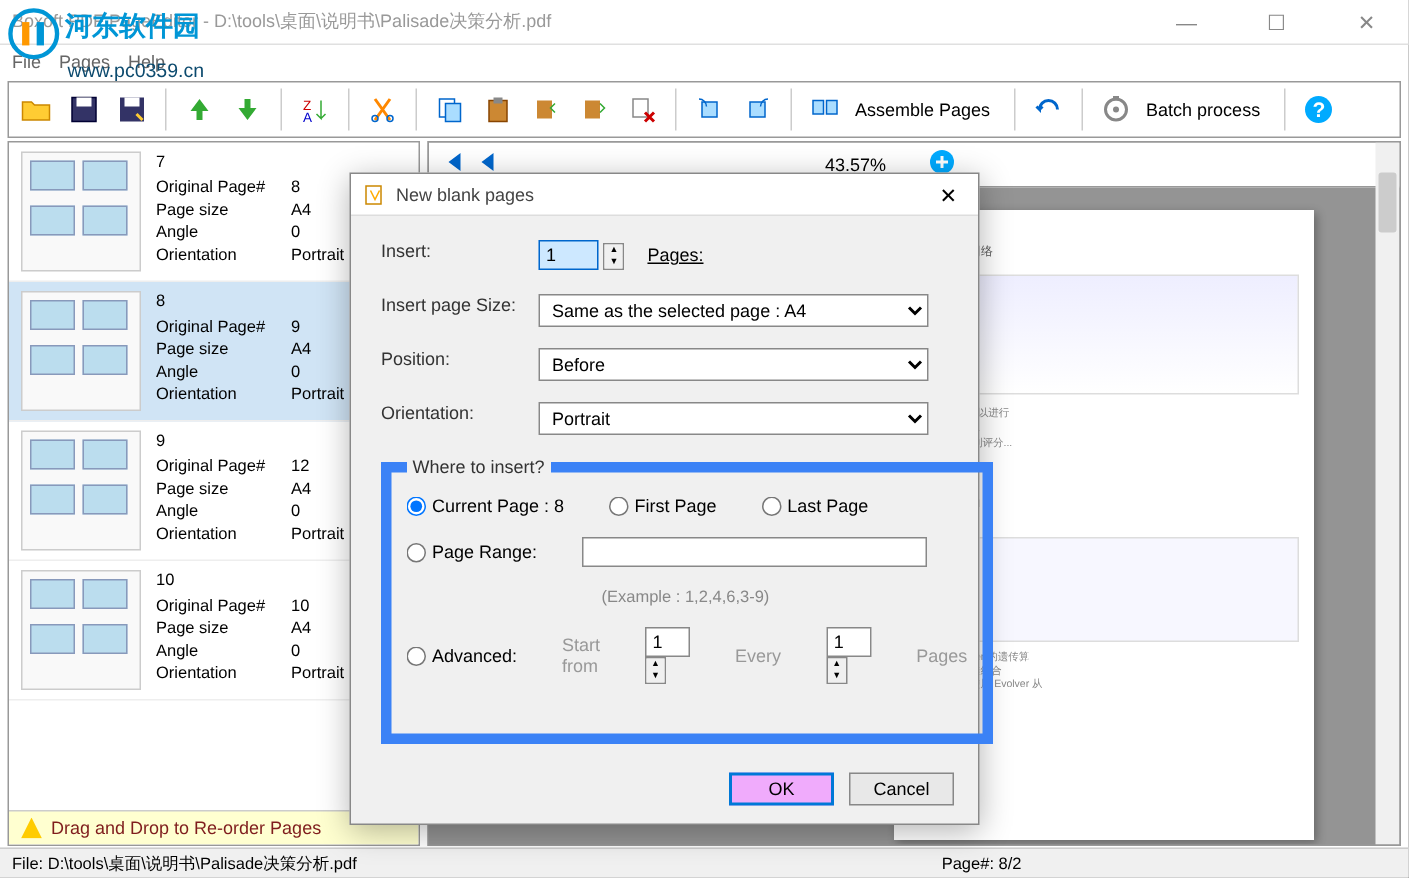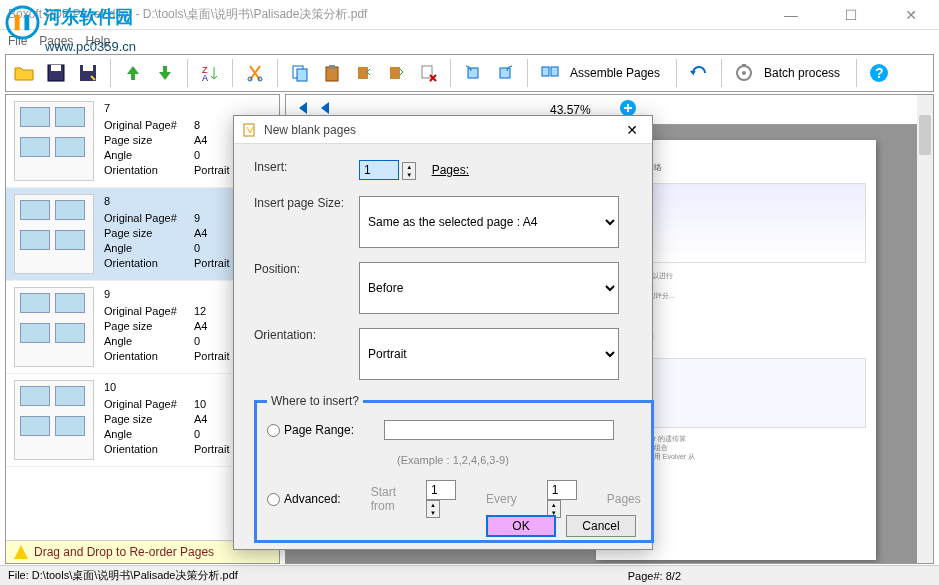--- a/index.html
+++ b/index.html
@@ -56,22 +56,22 @@
 .dialog .dtitle .dicon { width: 16px; height: 16px; margin-right: 6px; }
 .dialog .dclose { cursor: pointer; font-size: 14px; padding: 0 6px; }
 .dialog .dbody { padding: 16px 20px; }
 .dialog .drow { display: flex; align-items: flex-start; margin-bottom: 14px; min-height: 22px; }
 .dialog .drow .dlbl { width: 105px; color: #333; }
 .dialog .drow .dctrl { flex: 1; }
 .dialog input[type="text"] { border: 1px solid #888; padding: 2px 4px; font-size: 12px; }
 .dialog .spinner { width: 40px; border: 1px solid #7a9; background: #fff; padding: 2px 4px; display: inline-block; }
 .dialog .spinbtns { display: inline-flex; flex-direction: column; border: 1px solid #888; vertical-align: middle; }
 .dialog .spinbtns span { font-size: 6px; padding: 0 3px; line-height: 8px; background: #f0f0f0; cursor: pointer; }
-.dialog select { width: 260px; border: 1px solid #888; padding: 17px 4px; background: #fff; font-size: 12px; }
-.dialog fieldset { border: 3px solid #3b82f6; padding: 12px 10px 8px; margin-top: 8px; }
+.dialog select { width: 260px; border: 1px solid #888; padding: 2px 4px; background: #fff; font-size: 12px; }
+.dialog fieldset { border: 7px solid #3b82f6; padding: 12px 10px 19px; margin-top: 8px; }
 .dialog legend { padding: 0 4px; color: #333; }
 .dialog .radiorow { display: flex; align-items: center; gap: 30px; margin-bottom: 14px; }
 .dialog .radioitem { display: flex; align-items: center; gap: 4px; }
 .dialog input[type="radio"] { width: 13px; height: 13px; }
 .dialog .example { color: #888; font-size: 11px; margin-left: 20px; }
 .dialog .dbuttons { position: absolute; bottom: 12px; right: 16px; display: flex; gap: 10px; }
 .dialog .dbtn { width: 70px; height: 22px; border: 1px solid #888; background: #e8e8e8; cursor: pointer; font-size: 12px; }
 .dialog .dbtn.primary { background: #f0abfc; border: 2px solid #0078d7; margin-left: 30px; }
 .dialog .disabled { color: #999; }
 </style>
@@ -413,20 +413,34 @@
     </div>
     <div class="drow">
       <span class="dlbl">Orientation:</span>
       <select><option>Portrait</option></select>
     </div>
 
     <fieldset>
       <legend>Where to insert?</legend>
       <div class="radiorow">
         <label class="radioitem">
+            <input type="radio" name="where" checked="" style="">
+            <span>Current Page : 8</span>
+          </label>
+        <label class="radioitem">
+            <input type="radio" name="where" style="">
+            <span>First Page</span>
+          </label>
+        <label class="radioitem">
+            <input type="radio" name="where" style="">
+            <span>Last Page</span>
+          </label>
+      </div>
+      <div class="radiorow">
+        <label class="radioitem">
             <input type="radio" name="where" style="">
             <span>Page Range:</span>
           </label>
         <input type="text" style="width: 230px;">
       </div>
       <div class="example" style="margin-left:130px;margin-bottom:14px">(Example : 1,2,4,6,3-9)</div>
       <div class="radiorow">
         <label class="radioitem">
             <input type="radio" name="where" style="">
             <span>Advanced:</span>

